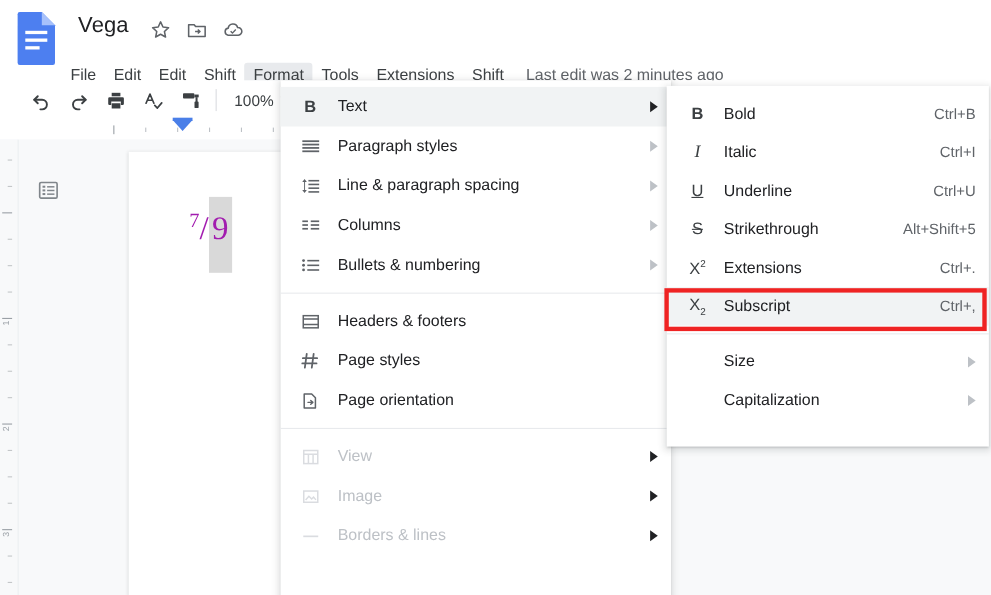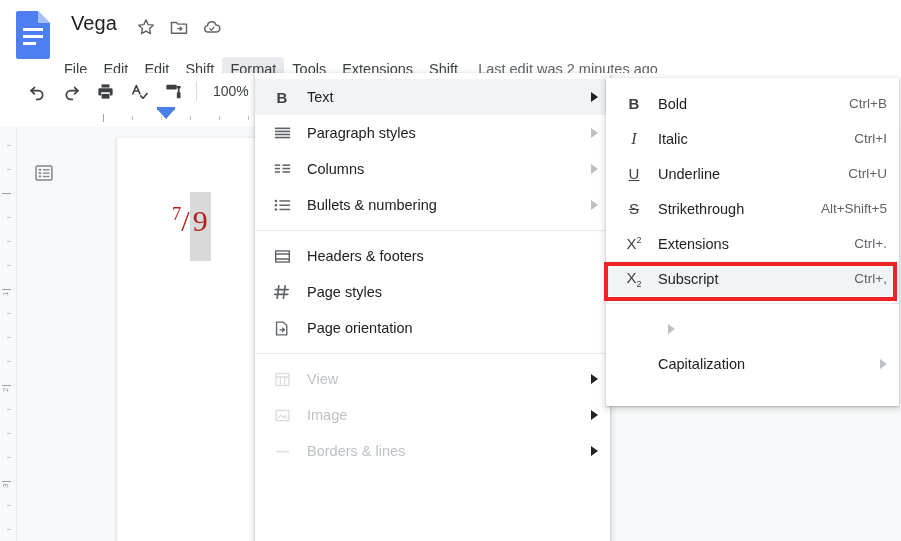--- a/index.html
+++ b/index.html
@@ -155,22 +155,22 @@
     border-radius: 4px;
     cursor: pointer;
   }
   .page {
     position: absolute; left: 117px; top: 11px;
     width: 486px; height: 403px;
     background: #ffffff;
     box-shadow: 0 1px 3px 1px rgba(60,64,67,.15);
   }
   .doc-text {
-    position: absolute; left: 55px; top: 68px;
-    font-size: 30px; color: #b91c1c;
+    position: absolute; left: 55px; top: 55px;
+    font-size: 30px; color: #a21caf;
     line-height: 1;
     font-family: "Liberation Serif", serif;
     white-space: nowrap;
   }
   .doc-text sup {
     font-size: 0.62em;
     vertical-align: super;
     line-height: 0;
   }
   .sel {
@@ -443,20 +443,35 @@
             <rect x="1" y="6.6" width="18" height="1.9"></rect>
           <rect x="1" y="10.2" width="18" height="1.9"></rect>
             <rect x="1" y="13.8" width="18" height="1.9"></rect>
         </svg>
       </span>
       <span class="mlabel">Paragraph styles</span>
       <span class="arrow light"></span>
     </div>
 
 
+    <div class="mrow">
+      <span class="micon">
+        <svg width="17" height="17" viewBox="0 0 20 20" fill="#5f6368">
+          <rect x="7.5" y="3" width="11.5" height="1.7"></rect>
+          <rect x="7.5" y="7" width="11.5" height="1.7"></rect>
+          <rect x="7.5" y="11" width="11.5" height="1.7"></rect>
+          <rect x="7.5" y="15" width="11.5" height="1.7"></rect>
+          <path d="M3.4 2 L5.8 5.2 H0.9 z"></path>
+          <path d="M3.4 17 L5.8 13.8 H0.9 z"></path>
+          <rect x="2.9" y="4.8" width="1" height="9.4"></rect>
+        </svg>
+      </span>
+      <span class="mlabel">Line &amp; paragraph spacing</span>
+      <span class="arrow light"></span>
+    </div>
 
     <div class="mrow">
       <span class="micon">
         <svg width="17" height="17" viewBox="0 0 20 20" fill="#5f6368">
           <rect x="1" y="4" width="6" height="1.8"></rect>
             <rect x="1" y="8" width="6" height="1.8"></rect>
             <rect x="1" y="12" width="6" height="1.8"></rect>
           <rect x="10" y="4" width="9" height="1.8"></rect>
             <rect x="10" y="8" width="9" height="1.8"></rect>
             <rect x="10" y="12" width="9" height="1.8"></rect>
@@ -594,20 +609,21 @@
           <span class="glyph glyph-sub">X<sub>2</sub></span>
         </span>
       <span class="mlabel">Subscript</span>
       <span class="mshort">Ctrl+,</span>
     </div>
 
     <div class="msep"></div>
 
     <div class="mrow nolead">
       <span class="micon"></span>
+      <span class="mlabel">Size</span>
       <span class="arrow light"></span>
     </div>
 
     <div class="mrow nolead">
       <span class="micon"></span>
       <span class="mlabel">Capitalization</span>
       <span class="arrow light"></span>
     </div>
   </div>
 

